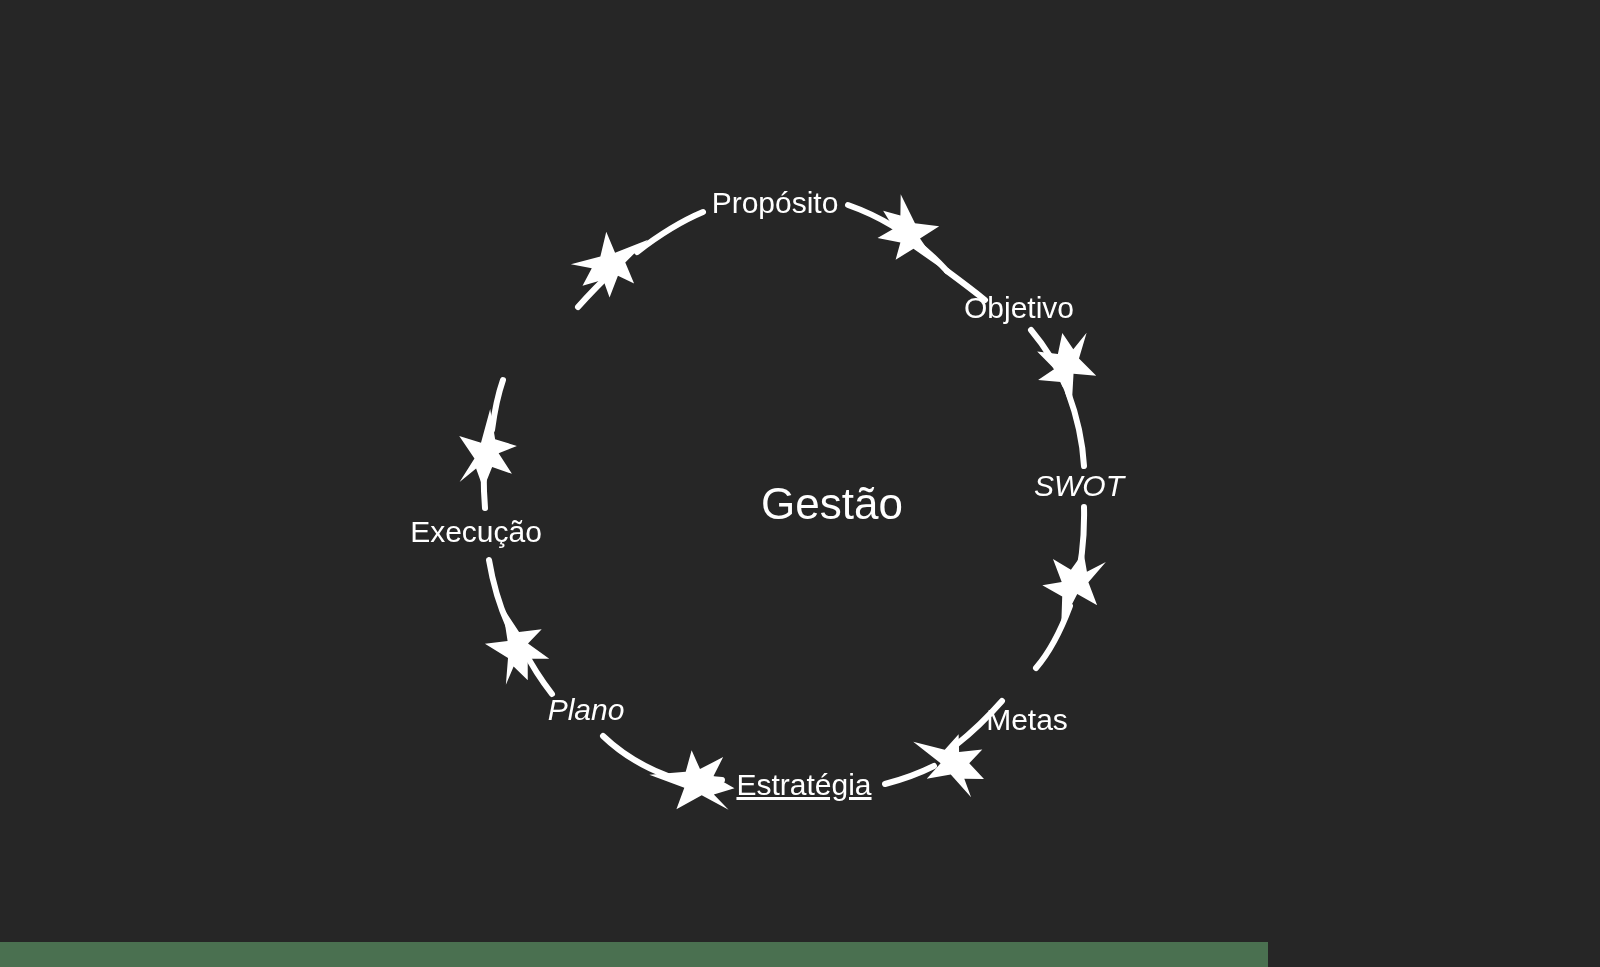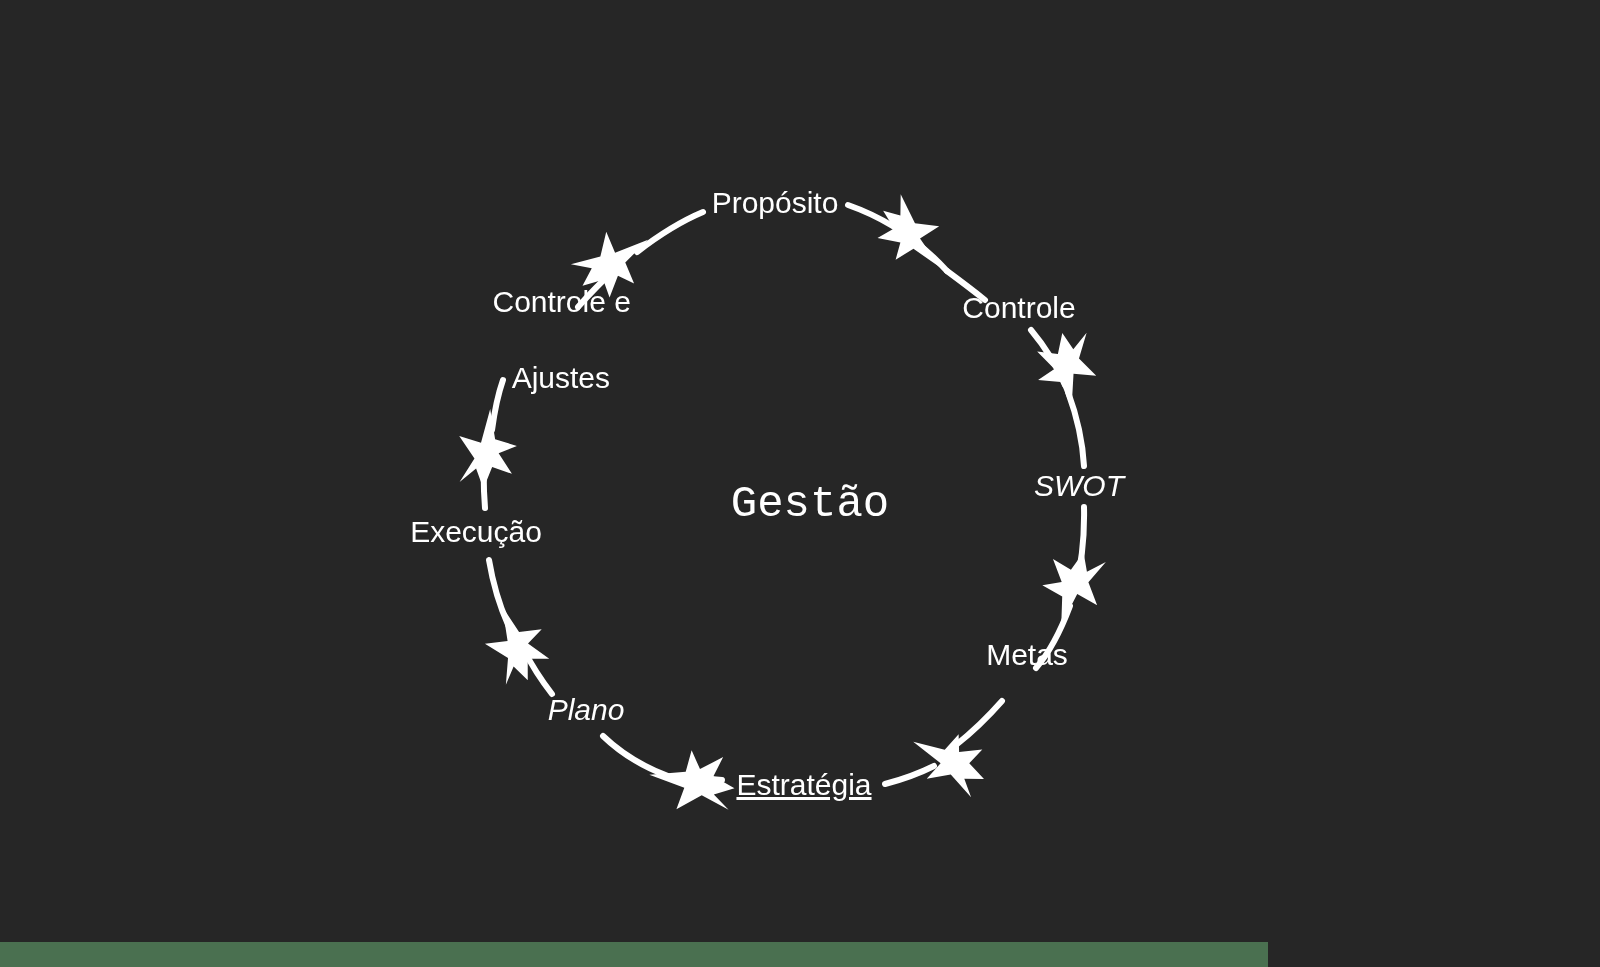--- a/index.html
+++ b/index.html
@@ -128,34 +128,30 @@
       <g transform="translate(620,259) rotate(-38)">
         <path d="M -42 -26 L -28 -10 L -46 -2 L -26 6 L -32 24 L -12 12 L -4 28 L 2 6
                  L 34 2 L 0 -8 L 6 -30 L -14 -14 Z"></path>
       </g>
 
     </g>
   </svg>
 
   <div class="node-label" style="left:775px; top:203px;">Propósito</div>
 
-  <div class="node-label" style="left:1019px; top:308px;">Controle</div>
+  <div class="node-label" style="left:1019px; top:308px;">Objetivo</div>
 
   <div class="node-label" style="left:1079px; top:486px;font-style:italic;">SWOT</div>
 
-  <div class="node-label" style="left:1027px; top:655px;">Metas</div>
+  <div class="node-label" style="left:1027px; top:720px;">Metas</div>
 
   <div class="node-label" style="left:804px; top:785px;text-decoration:underline;">Estratégia</div>
 
   <div class="node-label" style="left:586px; top:710px;font-style:italic;">Plano</div>
 
   <div class="node-label" style="left:476px; top:532px;">Execução</div>
 
-  <div class="node-label" style="left:545px; top:340px;">
-    <span>Controle e</span><br>
-    <span>Ajustes</span>
-  </div>
 
-  <div class="center-label" style="left:810px; top:504px;font-family:Liberation Mono, monospace;">Gestão</div>
+  <div class="center-label" style="left:832px; top:504px;">Gestão</div>
 
   <div id="bottom-bar" style="background: rgb(74, 112, 80); height: 25px;"></div>
 
 </div>
 
 </body></html>

